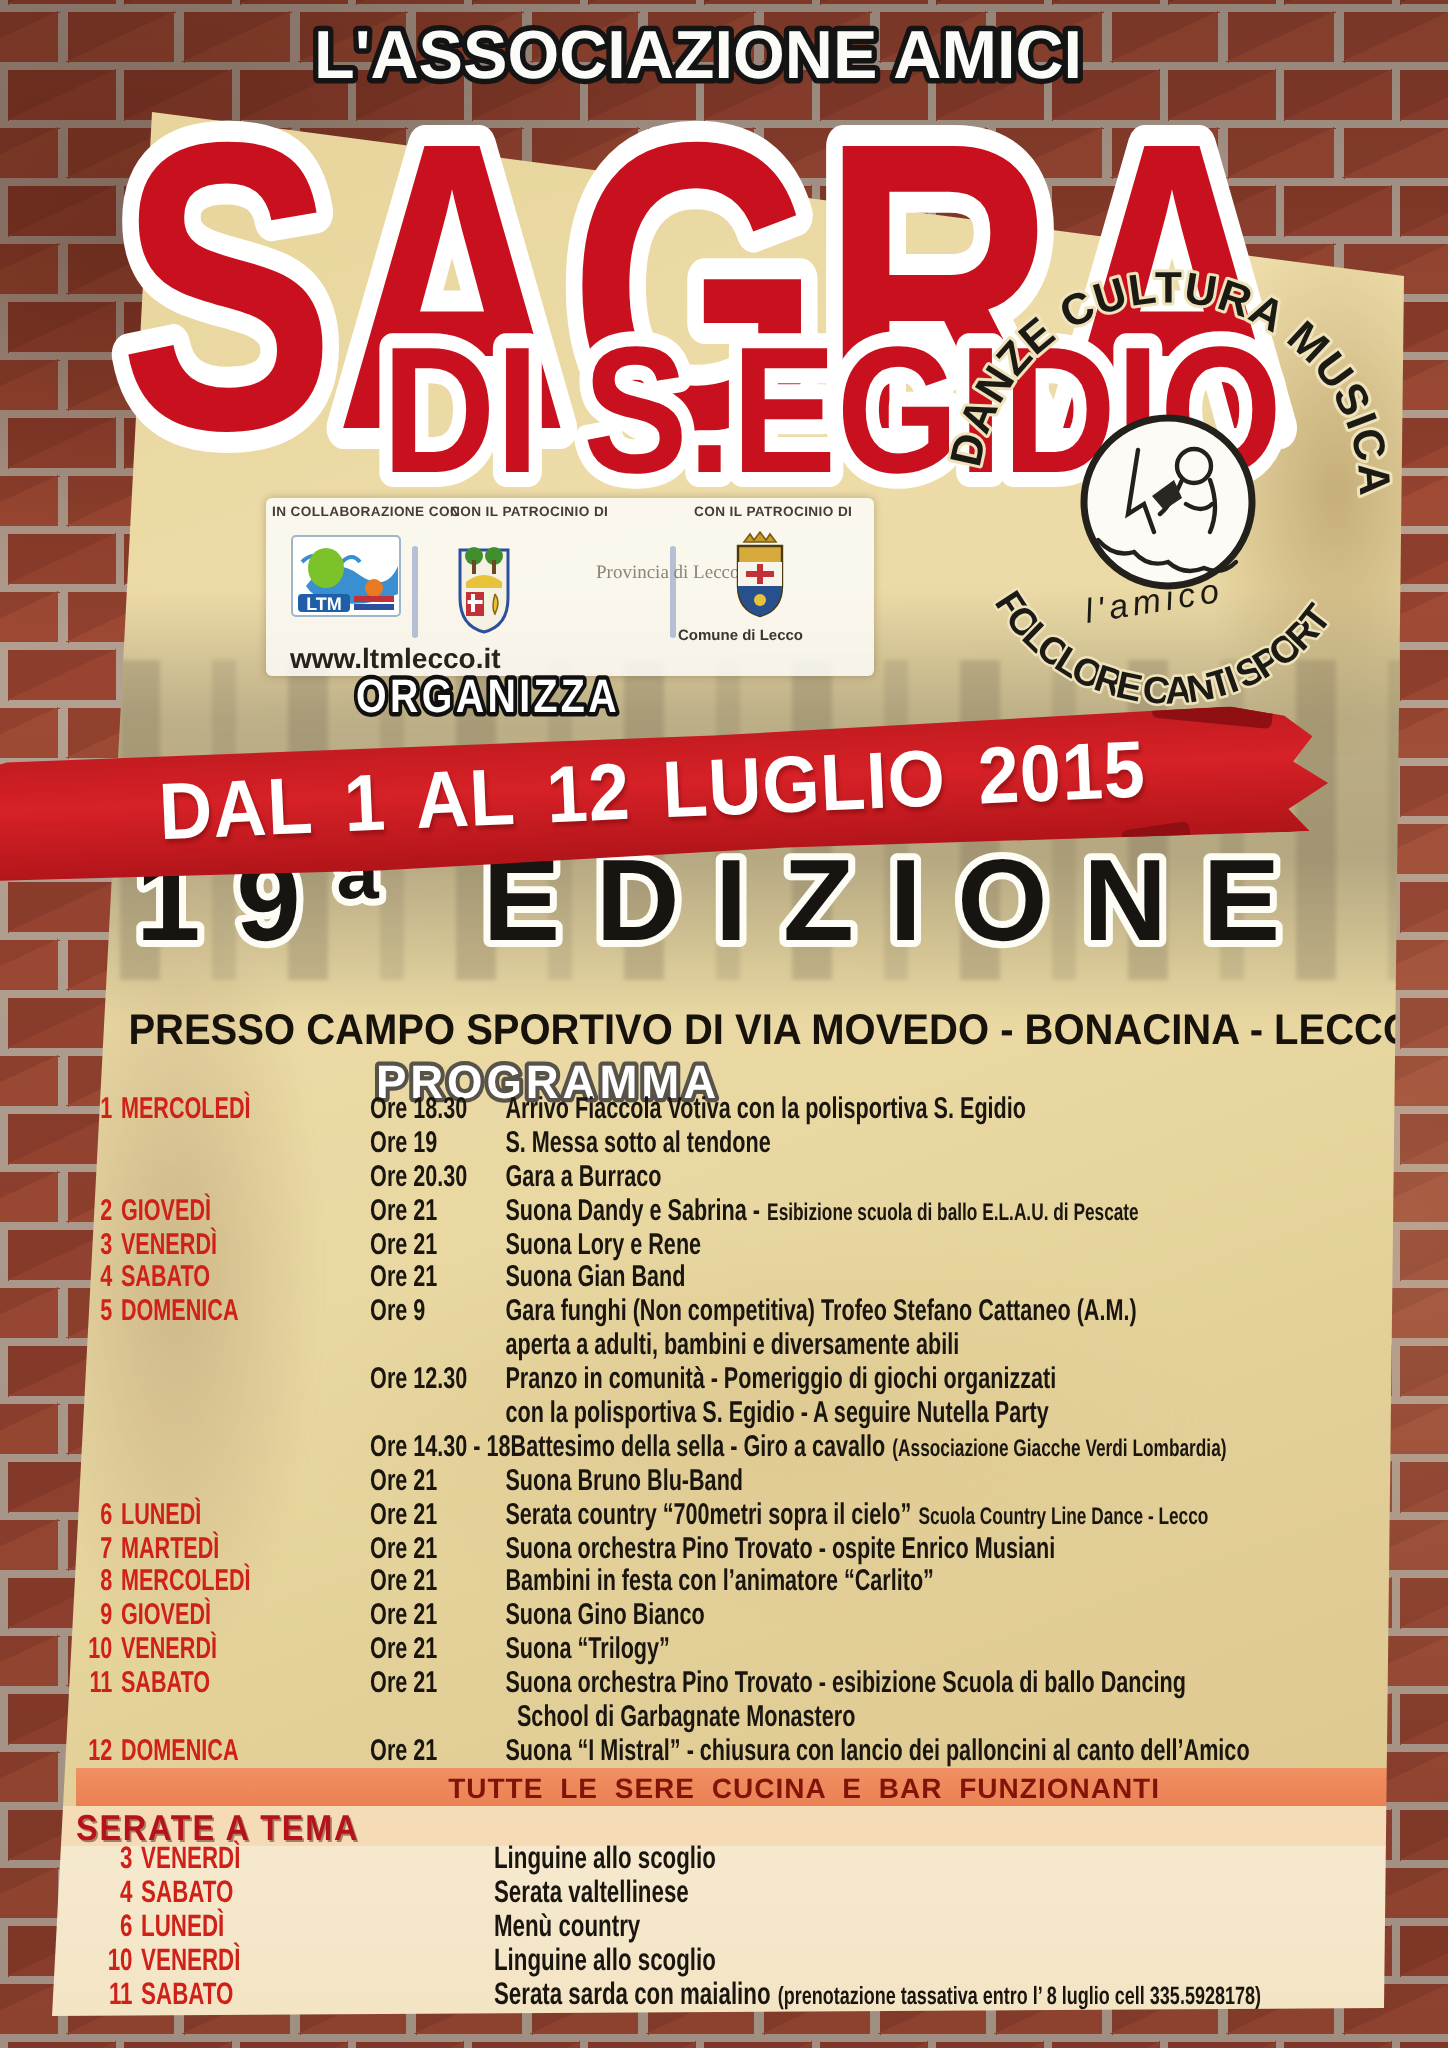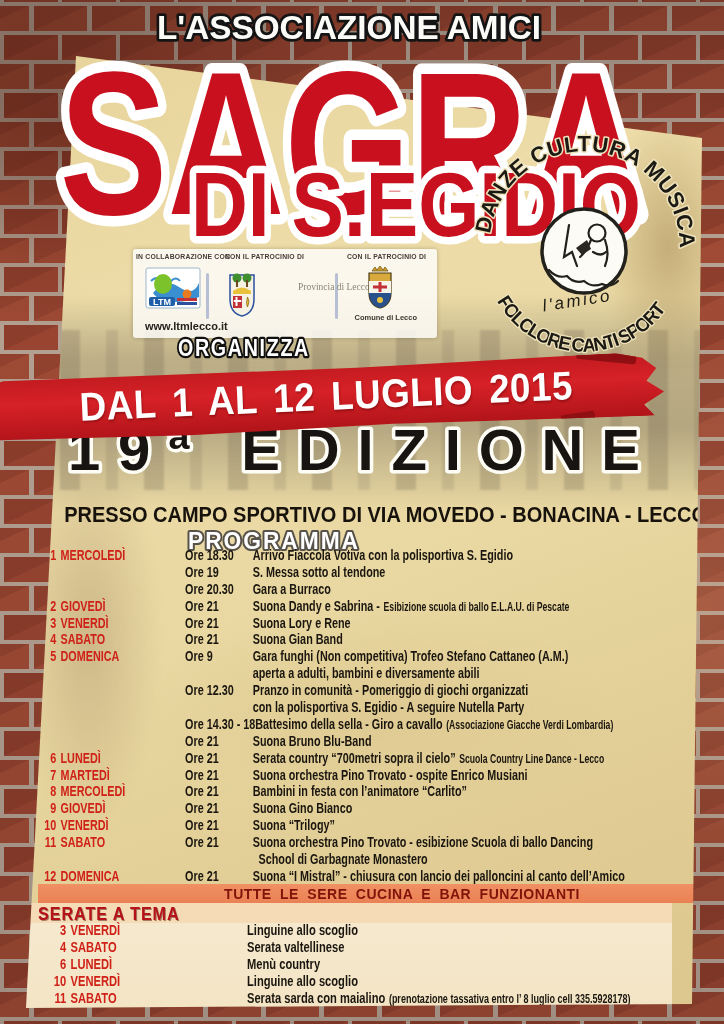--- a/index.html
+++ b/index.html
@@ -45,24 +45,24 @@
   svg text{font-family:"Liberation Sans","DejaVu Sans",sans-serif;}
 
   
   .sponsors{position:absolute;left:133px;top:249px;width:304px;height:89px;
     background:rgba(253,252,248,.85);border-radius:3px;box-shadow:0 0 4px rgba(90,70,40,.35);}
   .sp-h{position:absolute;top:4px;font-size:6.8px;font-weight:bold;letter-spacing:.2px;color:#463a38;white-space:nowrap;}
   .sp-h.c1{left:3px;} .sp-h.c2{left:92px;} .sp-h.c3{left:214px;}
   .sep{position:absolute;top:24px;width:3px;height:46px;background:#b6bfd4;border-radius:2px;}
   .sep.s1{left:73px;} .sep.s2{left:202px;}
   .ltm-wrap{position:absolute;left:12px;top:18px;width:56px;text-align:left;}
-  .ltm-url{font-size:11px;font-weight:bold;color:#26221c;margin-top:1px;white-space:nowrap;}
+  .ltm-url{font-size:14px;font-weight:bold;color:#26221c;margin-top:1px;white-space:nowrap;}
   .prov-name{position:absolute;left:127px;top:33px;font-family:"Liberation Serif","DejaVu Serif",serif;
     font-size:9.5px;color:#8b8578;white-space:nowrap;margin-left:38px;}
-  .com-name{position:absolute;left:206px;top:64px;width:78px;text-align:right;
+  .com-name{position:absolute;left:206px;top:64px;width:78px;text-align:left;
     font-size:7.5px;font-weight:bold;color:#3a362e;white-space:nowrap;}
 
   
   .date-banner{position:absolute;left:-16px;top:366px;width:680px;height:64px;
     transform:rotate(-2.5deg);
     background:linear-gradient(180deg,#c21b20,#d62127 40%,#b01419 100%);
     clip-path:polygon(0 10%,3% 2%,55% 5%,93% 0,97% 9%,99% 26%,97.5% 45%,100% 63%,97% 82%,98.5% 100%,60% 95%,30% 99%,2% 94%,0 78%,1.2% 45%);}
   .date-inner{position:absolute;inset:5px 26px 9px 30px;display:flex;align-items:center;justify-content:center;}
   .date-text{color:#fff;font-weight:bold;font-size:40px;letter-spacing:.5px;word-spacing:6px;white-space:nowrap;
     transform:scaleX(.92);text-shadow:1px 2px 2px rgba(80,0,0,.35);}
@@ -88,21 +88,21 @@
   .ptime{min-width:94px;color:#1a160f;}
   .pdesc{flex:1;color:#1a160f;}
   .pdesc.ind{padding-left:8px;}
   .psmall{font-size:12px;margin-left:5px;}
 
   
   .tutte{position:absolute;left:38px;top:884px;width:657px;height:19px;
     background:linear-gradient(180deg,#f09063,#ea8154);display:flex;align-items:center;justify-content:flex-end;}
   .tutte span{color:#811309;font-weight:bold;font-size:14px;letter-spacing:.5px;word-spacing:4px;
     margin-right:115px;white-space:nowrap;}
-  .serate-band{position:absolute;left:0;top:903px;width:672px;height:105px;
+  .serate-band{position:absolute;left:0;top:903px;width:724px;height:105px;
     background:linear-gradient(180deg,#f6ead0,#f3e4c4);}
   .serate-hstrip{position:absolute;left:0;top:0;width:100%;height:20px;background:rgba(244,196,138,.35);}
   .serate-h{position:absolute;left:38px;top:1px;font-size:18px;font-weight:bold;color:#b5121a;
     letter-spacing:1px;text-shadow:1px 1px 0 rgba(70,8,4,.45);white-space:nowrap;transform:scaleX(.9);transform-origin:0 0;}
   .slist{position:absolute;left:0;top:18px;width:1006px;transform:scaleX(.72);transform-origin:0 0;}
   .srow{display:flex;height:17px;line-height:17px;font-size:15.5px;font-weight:bold;white-space:nowrap;}
   .snum{width:92px;text-align:right;color:#cf2118;}
   .sday{width:245px;padding-left:6px;color:#cf2118;}
   .sdesc{flex:1;color:#1a160f;}
   .ssmall{font-size:12.5px;margin-left:5px;}

